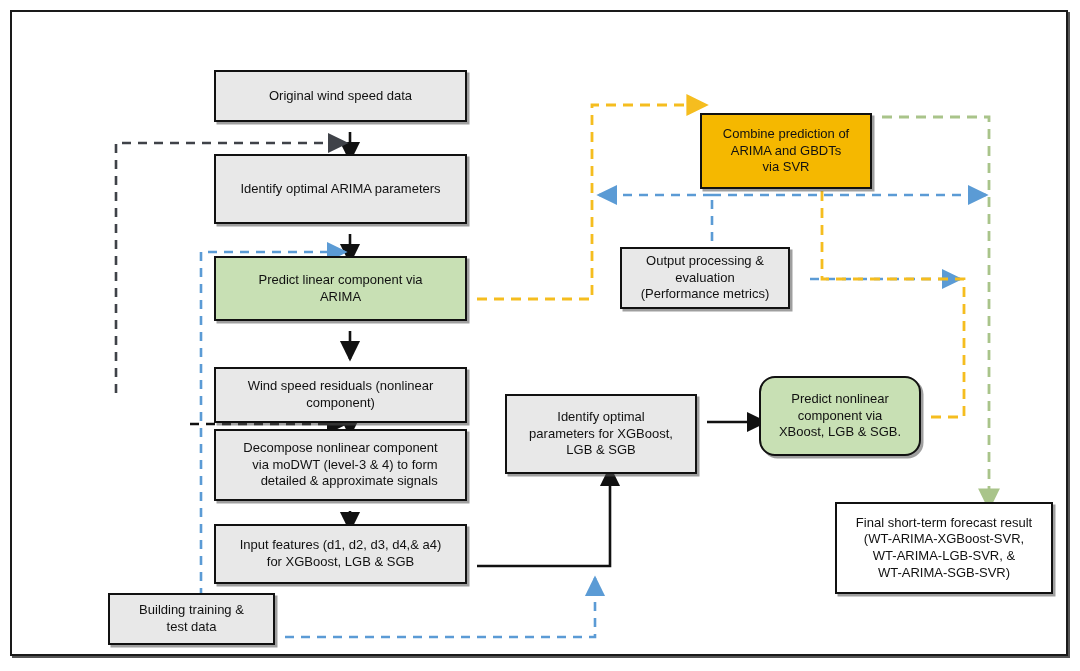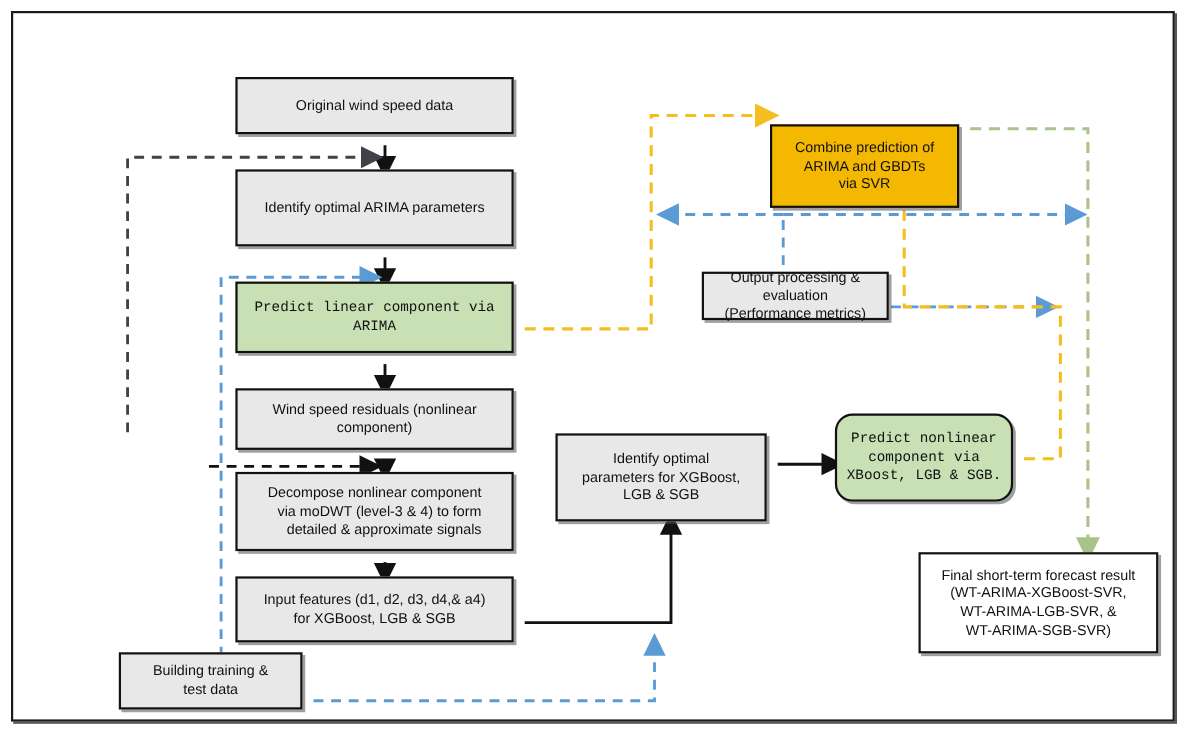--- a/index.html
+++ b/index.html
@@ -28,21 +28,21 @@
     display:flex;
     align-items:center;
     justify-content:center;
     text-align:center;
     line-height:1.28;
     color:#111;
     font-size:13px;
     padding:2px 6px;
     box-shadow:2.5px 2.5px 0 rgba(80,80,80,.55);
   }
-  .node.green{background:#c8e0b4;font-family:Liberation Mono, monospace;}
+  .node.green{background:#c8e0b4;}
   .node.orange{background:#f5b800;margin-top:43px;}
   .node.white{background:#ffffff;}
   .node span{display:block;white-space:pre-line;}
   svg#wires{position:absolute;left:0;top:0;width:1080px;height:671px;pointer-events:none;}
 </style>
 </head>
 <body>
 
 <div id="canvas">
   <div id="frame">
@@ -105,21 +105,21 @@
     <div class="node grey" style="left:202px;top:58px;width:253px;height:52px;">
         <span>Original wind speed data</span>
       </div>
     <div class="node grey" style="left:202px;top:142px;width:253px;height:70px;">
         <span>Identify optimal ARIMA parameters</span>
       </div>
     <div class="node green" style="left:202px;top:244px;width:253px;height:65px;">
         <span>Predict linear component via
 ARIMA</span>
       </div>
-    <div class="node grey" style="left:202px;top:341px;width:253px;height:56px;">
+    <div class="node grey" style="left:202px;top:355px;width:253px;height:56px;">
         <span>Wind speed  residuals (nonlinear
 component)</span>
       </div>
     <div class="node grey" style="left:202px;top:417px;width:253px;height:72px;text-align:right;">
         <span>Decompose nonlinear component
 via moDWT (level-3 &amp; 4) to form
 detailed &amp; approximate signals</span>
       </div>
     <div class="node grey" style="left:202px;top:512px;width:253px;height:60px;">
         <span>Input features (d1, d2, d3, d4,&amp; a4)
@@ -137,21 +137,21 @@
     <div class="node green" style="left:747px;top:364px;width:162px;height:80px;border-radius:16px;">
         <span>Predict nonlinear
 component via
 XBoost, LGB &amp; SGB.</span>
       </div>
     <div class="node orange" style="left:688px;top:58px;width:172px;height:76px;">
         <span>Combine prediction of
 ARIMA and GBDTs
 via SVR</span>
       </div>
-    <div class="node grey" style="left:626px;top:235px;width:170px;height:44px;">
+    <div class="node grey" style="left:608px;top:235px;width:170px;height:62px;">
         <span>Output processing &amp;
 evaluation
 (Performance metrics)</span>
       </div>
     <div class="node white" style="left:823px;top:490px;width:218px;height:92px;">
         <span>Final short-term forecast result
 (WT-ARIMA-XGBoost-SVR,
 WT-ARIMA-LGB-SVR, &amp;
 WT-ARIMA-SGB-SVR)</span>
       </div>

